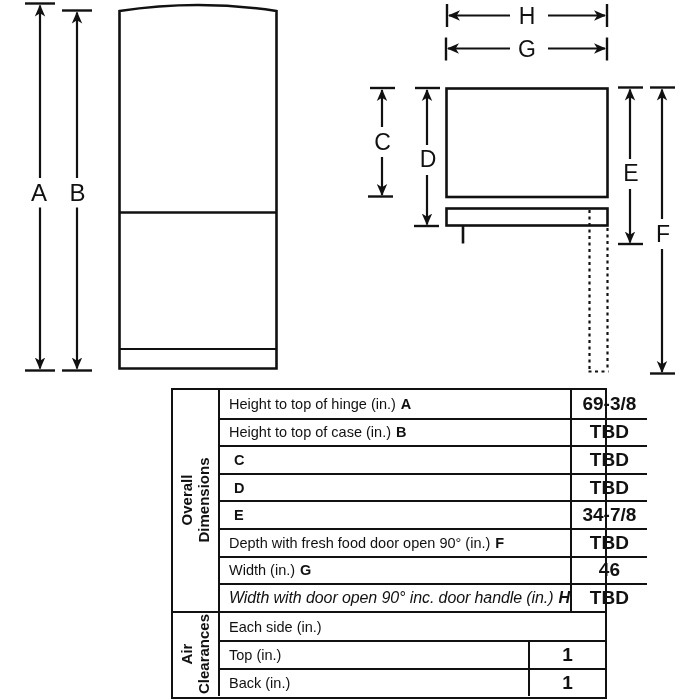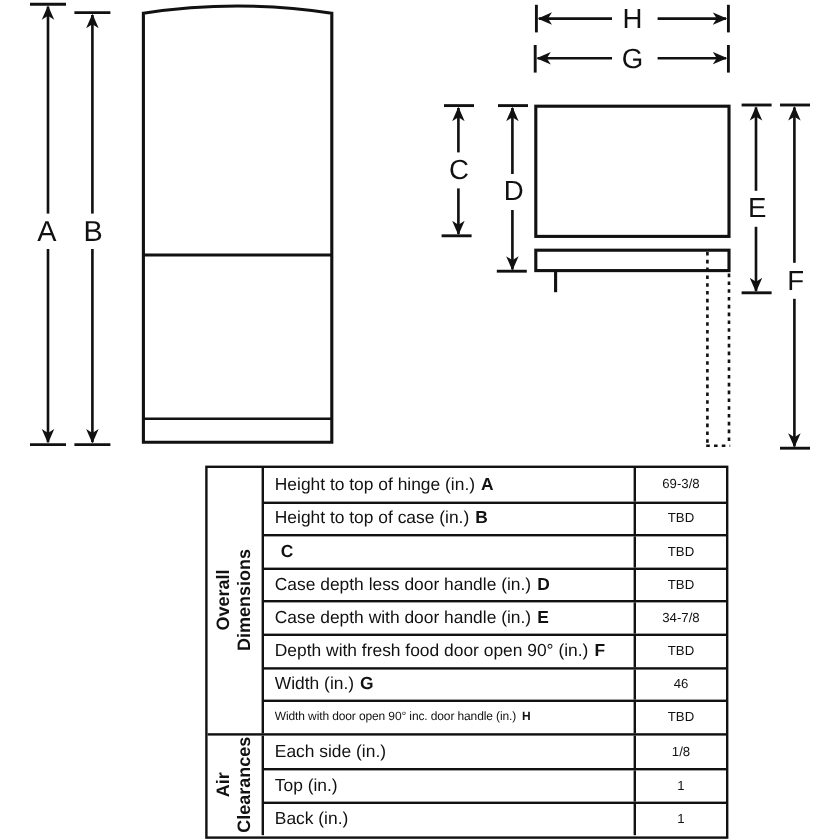--- a/index.html
+++ b/index.html
@@ -36,24 +36,24 @@
     white-space:pre-line; text-align:center;
     font-weight:700; font-size:15px; line-height:1.12;
   }
   .rows { flex:1 1 auto; display:flex; flex-direction:column; }
   .trow { display:flex; align-items:stretch; flex:0 0 27.6px; box-sizing:border-box; }
   .trow + .trow { border-top:2.2px solid var(--ink); }
   .lcell { flex:1 1 auto; display:flex; align-items:center; padding-left:9px; font-size:14.5px; min-width:0; white-space:nowrap; }
   .vcell {
     flex:0 0 75px; border-left:2.2px solid var(--ink);
     display:flex; align-items:center; justify-content:center;
-    font-weight:400; font-size:11px;text-align:center;
+    font-weight:700; font-size:19px;text-align:center;
   }
   .dl { margin-left:5px; font-weight:700; }
-  .tsection:first-child .trow:nth-child(8) .lcell { font-size:10px; letter-spacing:-0.1px; }
+  .tsection:first-child .trow:nth-child(8) .lcell { font-size:16px; letter-spacing:-0.1px;font-style:italic; }
 </style>
 </head>
 <body>
 
 <div class="canvas">
 
   <svg id="front-view" width="320" height="390" viewBox="0 0 320 390">
     <defs>
       <marker id="ah1" viewBox="0 0 12 12" refX="11" refY="6" markerWidth="12" markerHeight="12" markerUnits="userSpaceOnUse" orient="auto-start-reverse">
         <path class="ink-fill" d="M 12 6 L 0 0.8 L 3.3 6 L 0 11.2 Z"></path>
@@ -172,28 +172,26 @@
           <div class="vcell">TBD</div>
         </div>
         <div class="trow">
           <div class="lcell">
               <b class="dl">C</b>
             </div>
           <div class="vcell">TBD</div>
         </div>
         <div class="trow">
           <div class="lcell">
-              <span>Case depth less door handle (in.)</span>
               <b class="dl">D</b>
             </div>
           <div class="vcell">TBD</div>
         </div>
         <div class="trow">
           <div class="lcell">
-              <span>Case depth with door handle (in.)</span>
               <b class="dl">E</b>
             </div>
           <div class="vcell">34-7/8</div>
         </div>
         <div class="trow">
           <div class="lcell">
               <span>Depth with fresh food door open 90° (in.)</span>
               <b class="dl">F</b>
             </div>
           <div class="vcell">TBD</div>
@@ -219,21 +217,20 @@
       <div class="gcell">
         <span class="gtext">Air
 Clearances</span>
       </div>
       <div class="rows">
         <div class="trow">
           <div class="lcell">
               <span>Each side (in.)</span>
               <b class="dl"></b>
             </div>
-          <div class="vcell">1/8</div>
         </div>
         <div class="trow">
           <div class="lcell">
               <span>Top (in.)</span>
               <b class="dl"></b>
             </div>
           <div class="vcell">1</div>
         </div>
         <div class="trow">
           <div class="lcell">

